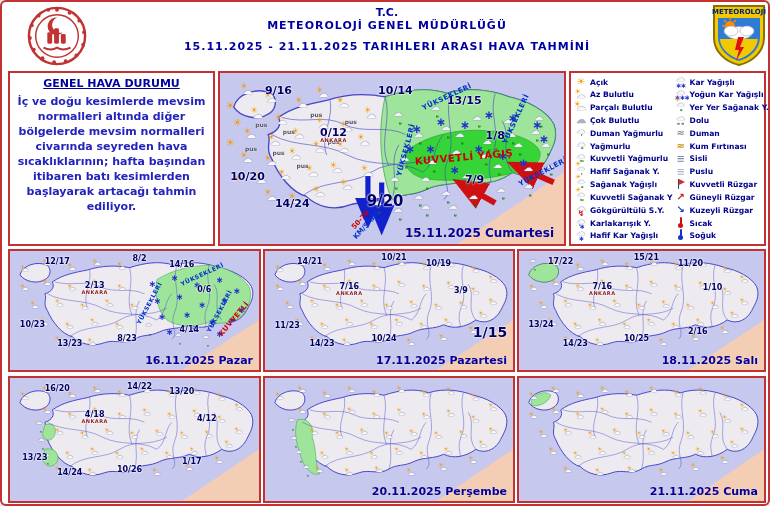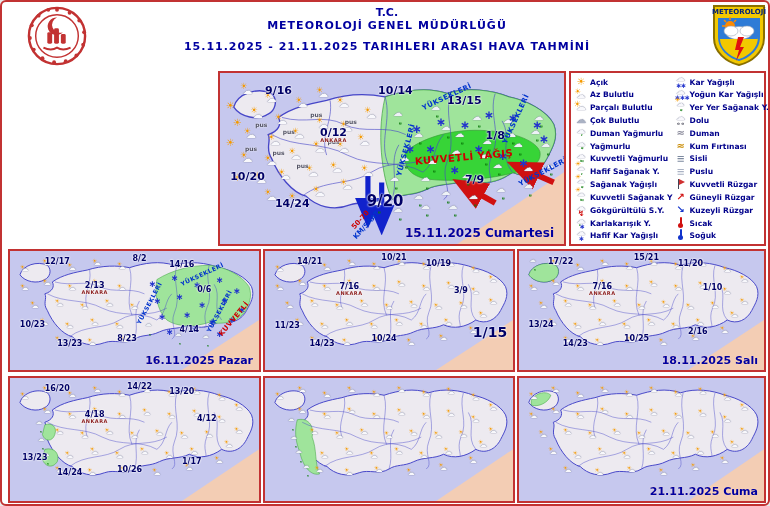--- a/index.html
+++ b/index.html
@@ -99,20 +99,24 @@
           <ellipse cx="27" cy="29" rx="13" ry="6.5"></ellipse>
           <ellipse cx="19" cy="27" rx="7" ry="5"></ellipse>
           <ellipse cx="35" cy="27" rx="7" ry="5"></ellipse>
         </g>
         <path d="M8 35 H46 V33 C46 44 37 52 27 55 C17 52 8 44 8 35 Z" fill="#f2c800"></path>
         <polygon points="26,33 32,33 28,43 32,43 24,57 27,46 23,46" fill="#e01010"></polygon>
       </svg>
     </div>
   </div>
 
+  <div id="p-general" class="panel">
+    <div id="gen-title">GENEL HAVA DURUMU</div>
+    <div id="gen-text">İç ve doğu kesimlerde mevsim normalleri altında diğer bölgelerde mevsim normalleri civarında seyreden hava sıcaklıklarının; hafta başından itibaren batı kesimlerden başlayarak artacağı tahmin ediliyor.</div>
+  </div>
 
   <div id="map-main" class="panel map-panel">
       <svg class="mapsvg" viewBox="0 0 200 100" preserveAspectRatio="none">
         <defs>
           <marker id="ab0" markerWidth="6" markerHeight="6" refX="3" refY="3" orient="auto">
             <polygon points="0,0.5 6,3 0,5.5" fill="#1122cc"></polygon>
           </marker>
           <marker id="ar0" markerWidth="6" markerHeight="6" refX="3" refY="3" orient="auto">
             <polygon points="0,0.5 6,3 0,5.5" fill="#d01010"></polygon>
           </marker>
@@ -506,20 +510,21 @@
       <span class="micon" style="left: 84%; top: 66%;"><span style="position:relative;display:inline-block;width:7px;height:7px;"><b style="position:absolute;left:-1.75px;top:-2.1px;color:#f59a00;font-size:5.95px;">☀</b><b style="position:absolute;left:0;top:0.35000000000000003px;color:#f8f8fc;font-size:7px;text-shadow:0 0 1px #7a7f99,0 0 1px #7a7f99;">☁</b></span></span>
       <div class="temp" style="left: 18%; top: 9%; font-size: 8px;">14/21</div>
       <div class="temp" style="left: 52%; top: 6%; font-size: 8px;">10/21</div>
       <div class="temp" style="left: 70%; top: 11%; font-size: 8px;">10/19</div>
       <div class="temp" style="left: 34%; top: 32%; font-size: 8px;">7/16<span class="city">ANKARA</span></div>
       <div class="temp" style="left: 79%; top: 34%; font-size: 8px;">3/9</div>
       <div class="temp" style="left: 9%; top: 63%; font-size: 8px;">11/23</div>
       <div class="temp" style="left: 23%; top: 78%; font-size: 8px;">14/23</div>
       <div class="temp" style="left: 48%; top: 74%; font-size: 8px;">10/24</div>
       <div class="temp" style="left: 73%; top: 68%; font-size: 14px; margin-left: 44px;">1/15</div>
+      <div class="mdate" style="right: 6px; bottom: 3px; font-size: 11px;">17.11.2025 Pazartesi</div>
     </div>
   <div id="map-c" class="panel map-panel">
       <svg class="mapsvg" viewBox="0 0 200 100" preserveAspectRatio="none">
         <defs>
           <marker id="ab3" markerWidth="6" markerHeight="6" refX="3" refY="3" orient="auto">
             <polygon points="0,0.5 6,3 0,5.5" fill="#1122cc"></polygon>
           </marker>
           <marker id="ar3" markerWidth="6" markerHeight="6" refX="3" refY="3" orient="auto">
             <polygon points="0,0.5 6,3 0,5.5" fill="#d01010"></polygon>
           </marker>
@@ -734,20 +739,21 @@
       <span class="micon" style="left: 22%; top: 74%;"><span style="position:relative;display:inline-block;width:7px;height:7px;"><b style="position:absolute;left:-1.75px;top:-2.1px;color:#f59a00;font-size:5.95px;">☀</b><b style="position:absolute;left:0;top:0.35000000000000003px;color:#f8f8fc;font-size:7px;text-shadow:0 0 1px #7a7f99,0 0 1px #7a7f99;">☁</b></span></span>
       <span class="micon" style="left: 34%; top: 76%;"><span style="position:relative;display:inline-block;width:7px;height:7px;"><b style="position:absolute;left:-1.75px;top:-2.1px;color:#f59a00;font-size:5.95px;">☀</b><b style="position:absolute;left:0;top:0.35000000000000003px;color:#f8f8fc;font-size:7px;text-shadow:0 0 1px #7a7f99,0 0 1px #7a7f99;">☁</b></span></span>
       <span class="micon" style="left: 46%; top: 74%;"><span style="position:relative;display:inline-block;width:7px;height:7px;"><b style="position:absolute;left:-1.75px;top:-2.1px;color:#f59a00;font-size:5.95px;">☀</b><b style="position:absolute;left:0;top:0.35000000000000003px;color:#f8f8fc;font-size:7px;text-shadow:0 0 1px #7a7f99,0 0 1px #7a7f99;">☁</b></span></span>
       <span class="micon" style="left: 59%; top: 76%;"><span style="position:relative;display:inline-block;width:7px;height:7px;"><b style="position:absolute;left:-1.75px;top:-2.1px;color:#f59a00;font-size:5.95px;">☀</b><b style="position:absolute;left:0;top:0.35000000000000003px;color:#f8f8fc;font-size:7px;text-shadow:0 0 1px #7a7f99,0 0 1px #7a7f99;">☁</b></span></span>
       <span class="micon" style="left: 72%; top: 72%;"><span style="position:relative;display:inline-block;width:7px;height:7px;"><b style="position:absolute;left:-1.75px;top:-2.1px;color:#f59a00;font-size:5.95px;">☀</b><b style="position:absolute;left:0;top:0.35000000000000003px;color:#f8f8fc;font-size:7px;text-shadow:0 0 1px #7a7f99,0 0 1px #7a7f99;">☁</b></span></span>
       <span class="micon" style="left: 84%; top: 66%;"><span style="position:relative;display:inline-block;width:7px;height:7px;"><b style="position:absolute;left:-1.75px;top:-2.1px;color:#f59a00;font-size:5.95px;">☀</b><b style="position:absolute;left:0;top:0.35000000000000003px;color:#f8f8fc;font-size:7px;text-shadow:0 0 1px #7a7f99,0 0 1px #7a7f99;">☁</b></span></span>
       <span class="micon" style="left: 11%; top: 36%;"><span style="position:relative;display:inline-block;width:9px;"><span style="display:block;line-height:0.9;"><b style="color:#eef2f6;font-size:6.6499999999999995px;text-shadow:0 0 1px #7a7f99,0 0 1px #7a7f99;">☁</b></span><span style="display:block;line-height:0.5;text-align:center;"><b style="color:#0b7a0b;font-size:5.25px;font-weight:bold;letter-spacing:-1px;display:inline-block;transform:rotate(14deg);">''</b></span></span></span>
       <span class="micon" style="left: 12%; top: 50%;"><span style="position:relative;display:inline-block;width:9px;"><span style="display:block;line-height:0.9;"><b style="color:#eef2f6;font-size:6.6499999999999995px;text-shadow:0 0 1px #7a7f99,0 0 1px #7a7f99;">☁</b></span><span style="display:block;line-height:0.5;text-align:center;"><b style="color:#0b7a0b;font-size:5.25px;font-weight:bold;letter-spacing:-1px;display:inline-block;transform:rotate(14deg);">''</b></span></span></span>
       <span class="micon" style="left: 14%; top: 62%;"><span style="position:relative;display:inline-block;width:9px;"><span style="display:block;line-height:0.9;"><b style="color:#eef2f6;font-size:6.6499999999999995px;text-shadow:0 0 1px #7a7f99,0 0 1px #7a7f99;">☁</b></span><span style="display:block;line-height:0.5;text-align:center;"><b style="color:#0b7a0b;font-size:5.25px;font-weight:bold;letter-spacing:-1px;display:inline-block;transform:rotate(14deg);">''</b></span></span></span>
       <span class="micon" style="left: 17%; top: 74%;"><span style="position:relative;display:inline-block;width:9px;"><span style="display:block;line-height:0.9;"><b style="color:#eef2f6;font-size:6.6499999999999995px;text-shadow:0 0 1px #7a7f99,0 0 1px #7a7f99;">☁</b></span><span style="display:block;line-height:0.5;text-align:center;"><b style="color:#0b7a0b;font-size:5.25px;font-weight:bold;letter-spacing:-1px;display:inline-block;transform:rotate(14deg);">''</b></span></span></span>
+      <div class="mdate" style="right: 6px; bottom: 3px; font-size: 11px;">20.11.2025 Perşembe</div>
     </div>
   <div id="map-f" class="panel map-panel">
       <svg class="mapsvg" viewBox="0 0 200 100" preserveAspectRatio="none">
         <defs>
           <marker id="ab6" markerWidth="6" markerHeight="6" refX="3" refY="3" orient="auto">
             <polygon points="0,0.5 6,3 0,5.5" fill="#1122cc"></polygon>
           </marker>
           <marker id="ar6" markerWidth="6" markerHeight="6" refX="3" refY="3" orient="auto">
             <polygon points="0,0.5 6,3 0,5.5" fill="#d01010"></polygon>
           </marker>

